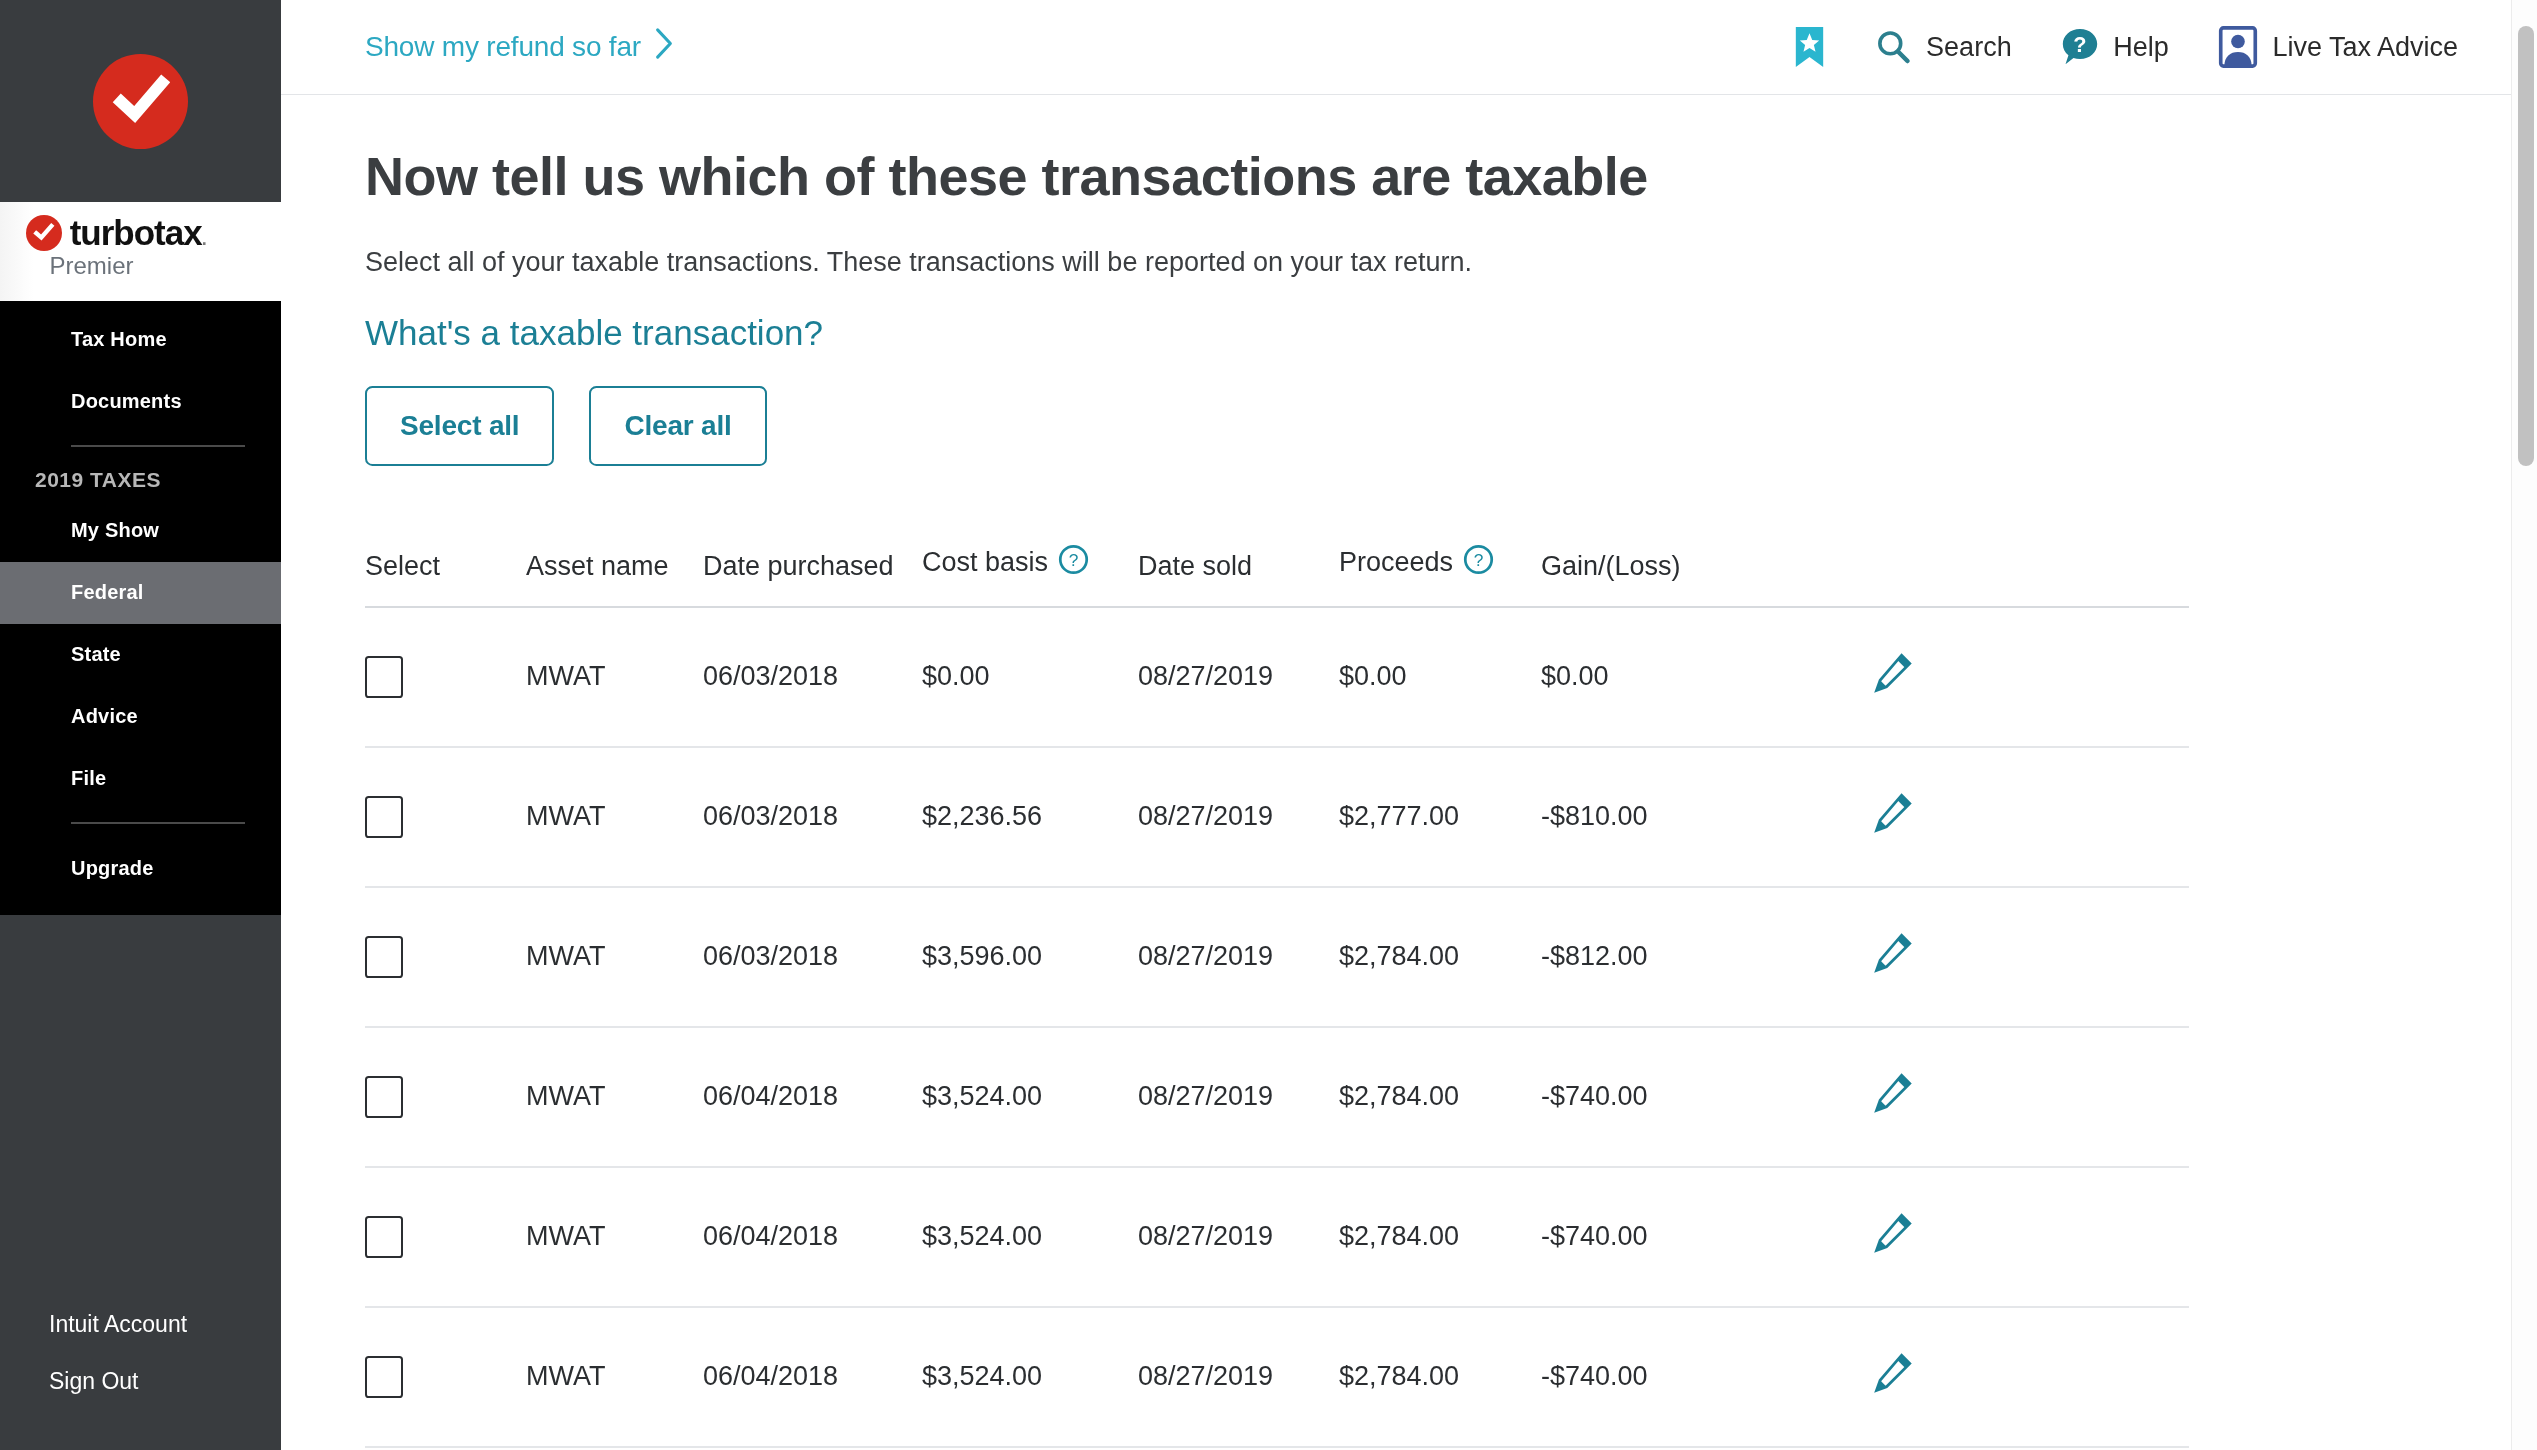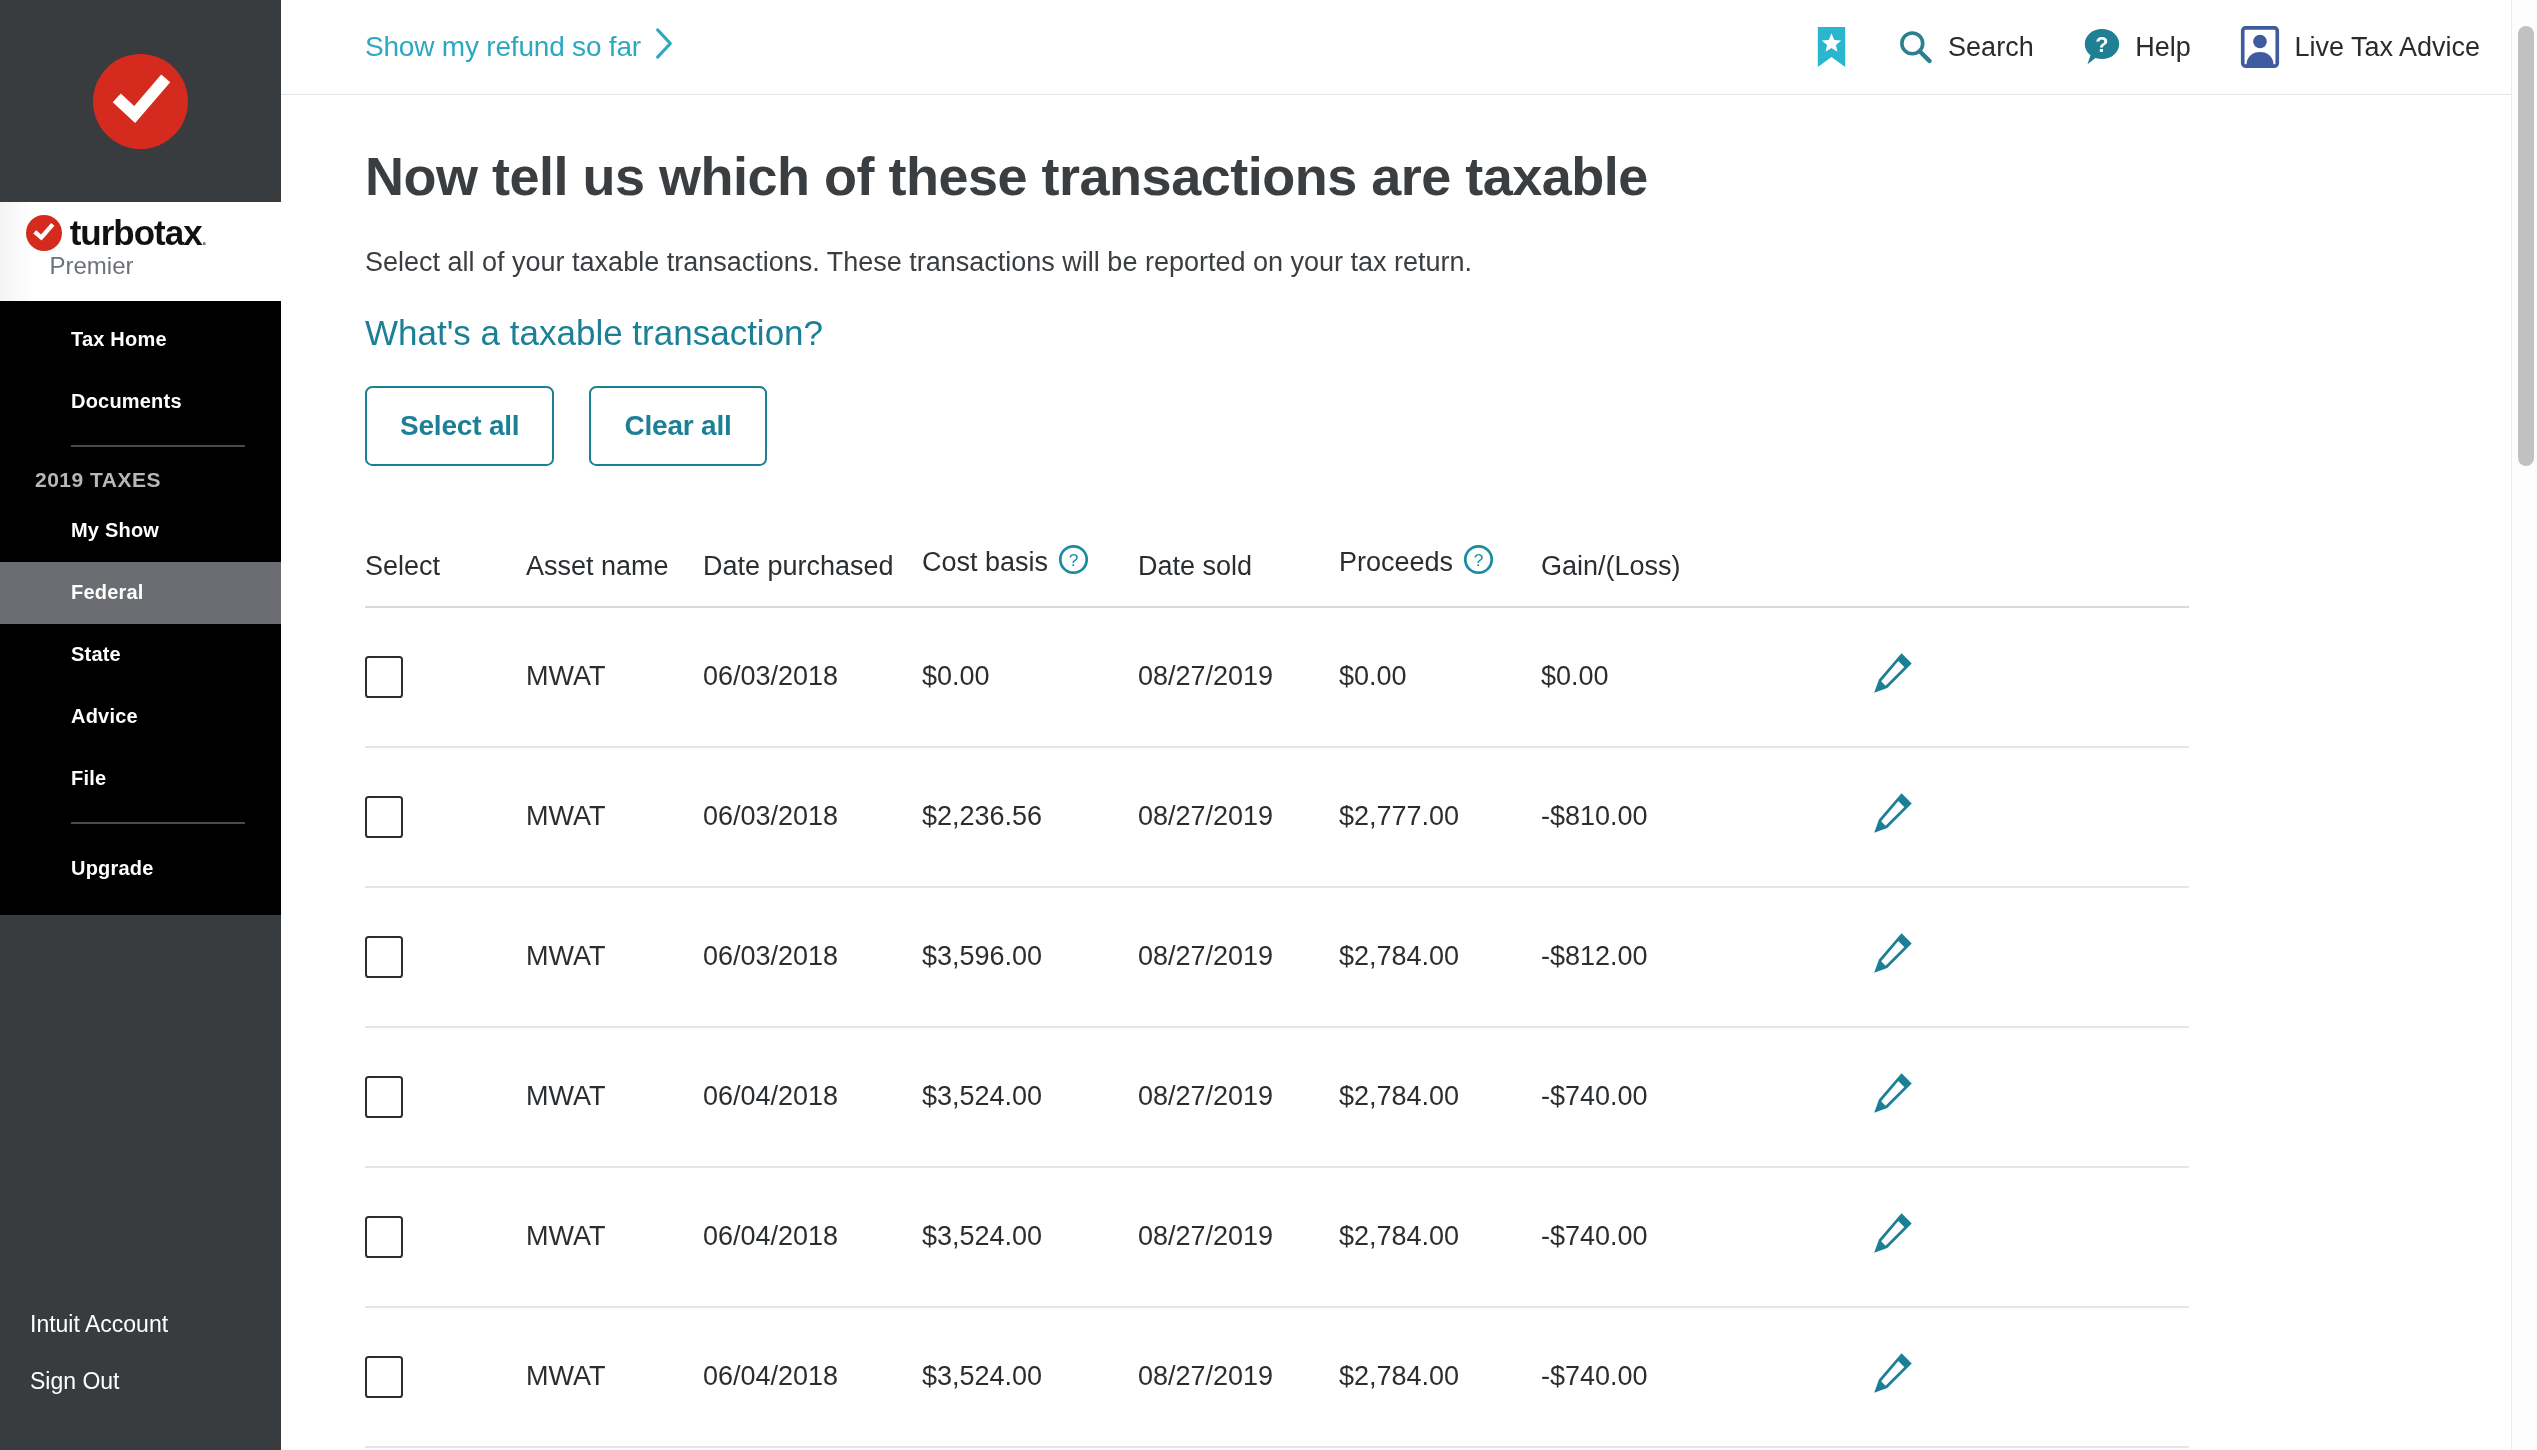--- a/index.html
+++ b/index.html
@@ -60,32 +60,32 @@
   .sb-item .chev { margin-left: auto; margin-right: 36px; display:flex; }
   .sb-sep { height: 1.8px; background: #4a4a4a; margin: 12.8px 36px 12.8px 71px; }
   .sb-section {
     padding-left: 35px; color: #b7b7b7;
     font-size: 21px; font-weight: 700; letter-spacing: 0.5px;
     height: 40px; display:flex; align-items:center;
   }
   .sb-spacer { flex: 1 1 auto; background: #393c3f; }
   .sb-footer { background: #393c3f; padding-bottom: 40px; }
   .sb-footlink {
-    padding-left: 30px; color: #ffffff;
+    padding-left: 49px; color: #ffffff;
     font-size: 23px; height: 57px; display: flex; align-items: center;
     cursor: pointer; font-weight: 400;
   }
 
   
   .main { flex: 1 1 auto; position: relative; background: #fff; height: 1450px; }
 
   .topbar {
     height: 95px; position: relative;
     display: flex; align-items: center;
-    padding-left: 84px; padding-right: 58px;
+    padding-left: 84px; padding-right: 80px;
     border-bottom: 1.8px solid #e3e5e8;
     background: #fff;
   }
   .refund-link {
     color: #2ca8c2; font-size: 28px; font-weight: 400;
     display: flex; align-items: center; gap: 12.8px; cursor: pointer;
     letter-spacing: -0.2px;
   }
   .refund-chev { display: block; }
 

